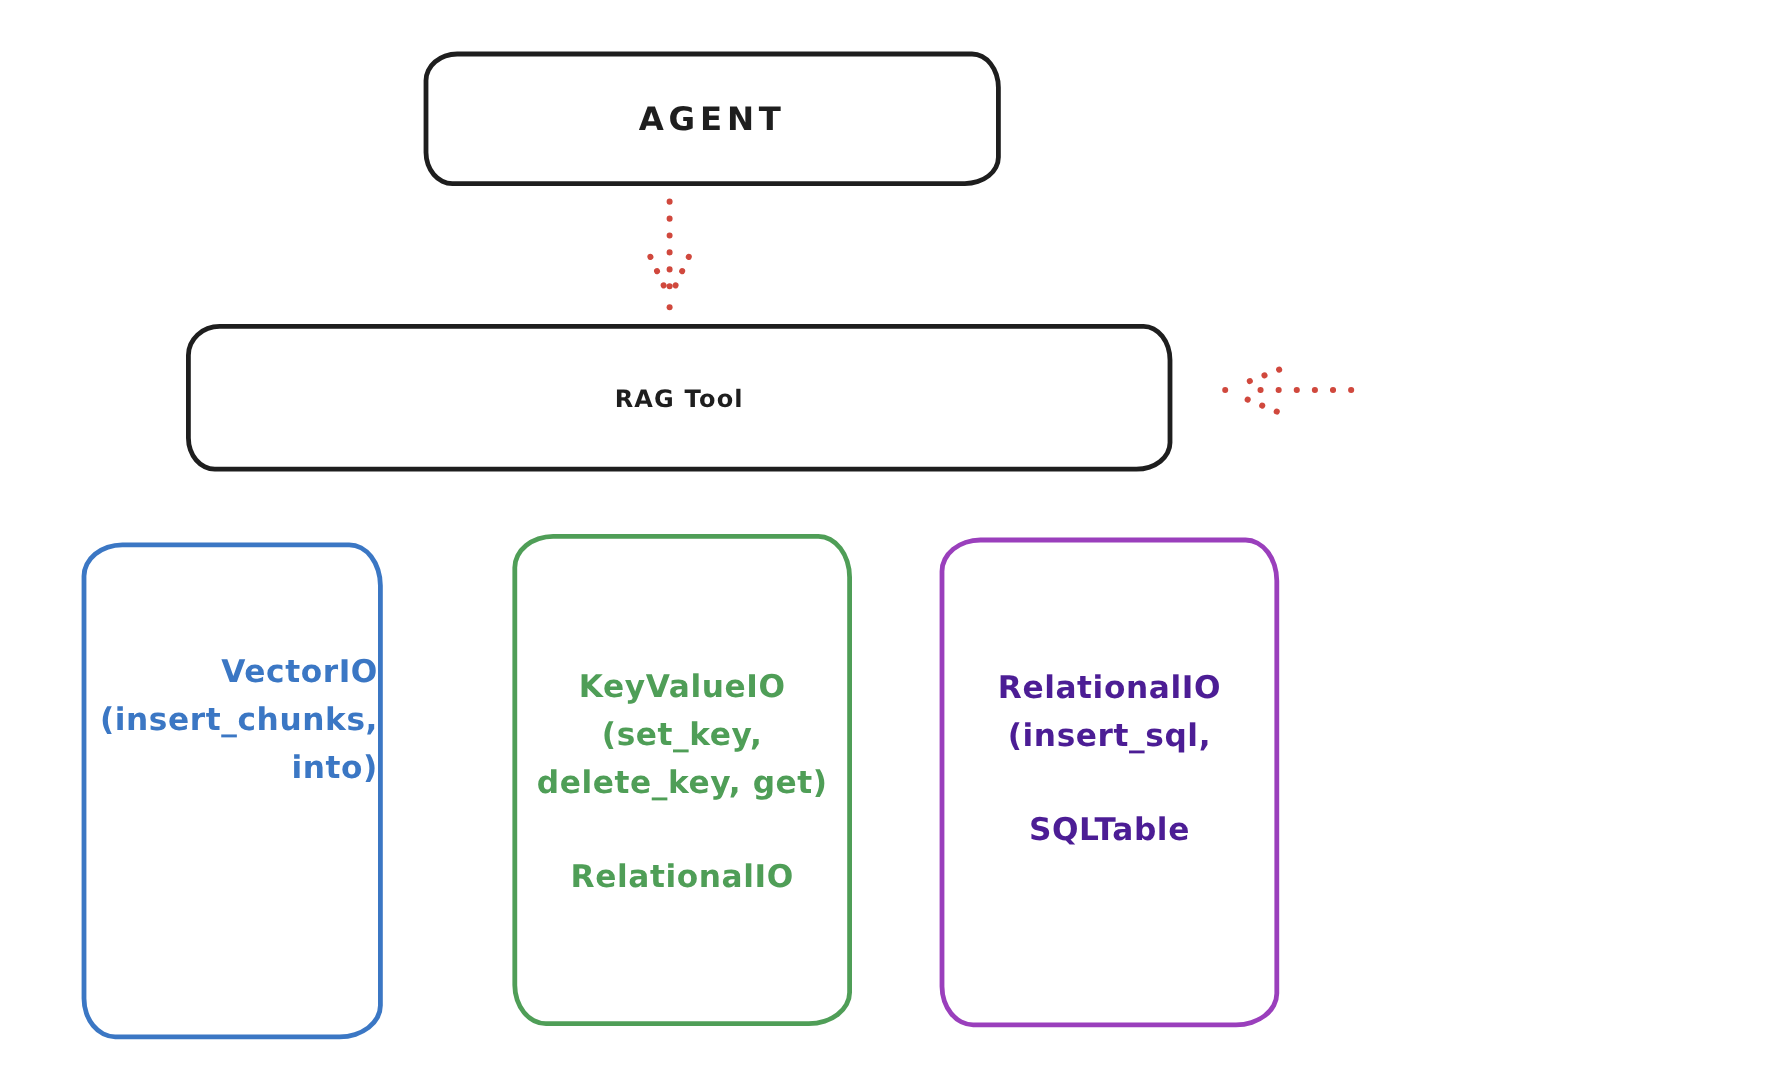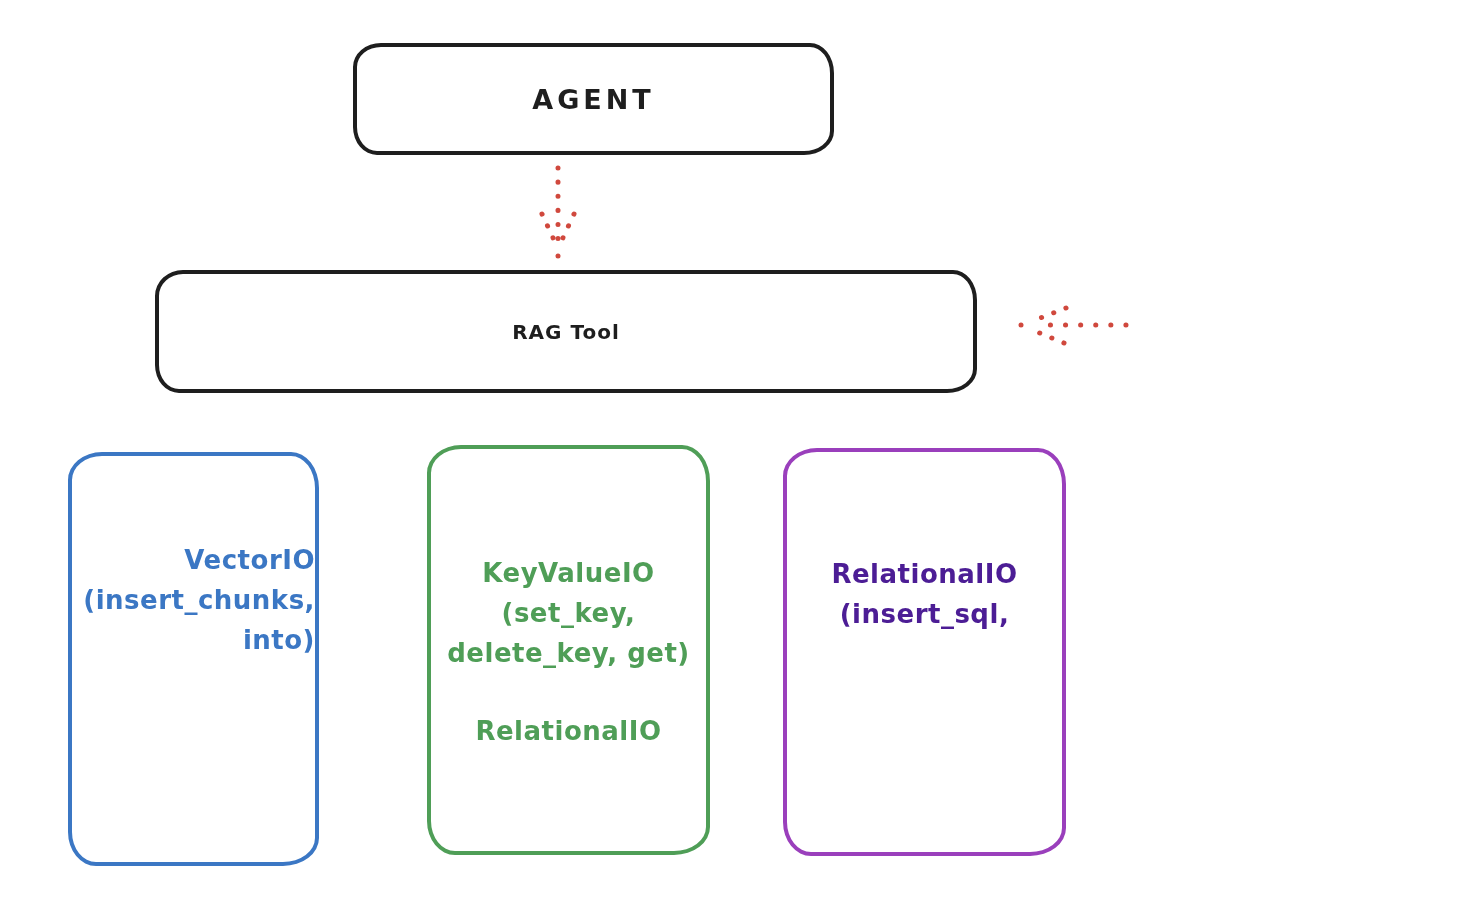--- a/index.html
+++ b/index.html
@@ -110,16 +110,17 @@
           <div>(set_key,</div>
           <div>delete_key, get)</div>
         </div>
     <div class="io-index">RelationalIO</div>
   </div>
       <div class="io-box" id="io-relational" style="border-color: rgb(154, 63, 188); color: #4c1d95;">
     <div class="io-methods">
           <div>RelationalIO</div>
           <div>(insert_sql,</div>
         </div>
+    <div class="io-index">SQLTable</div>
   </div>
     </div>
 
 </div>
 
 </body></html>

